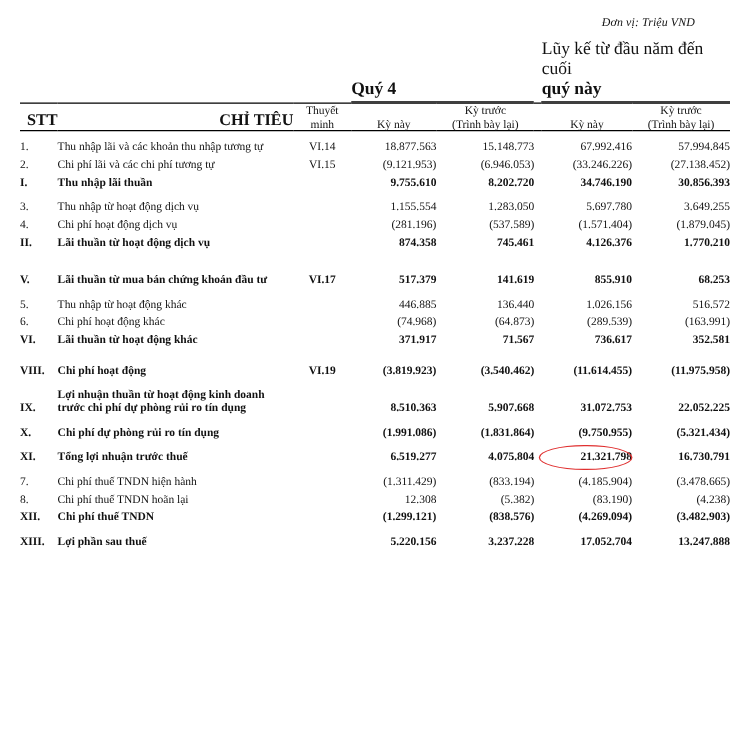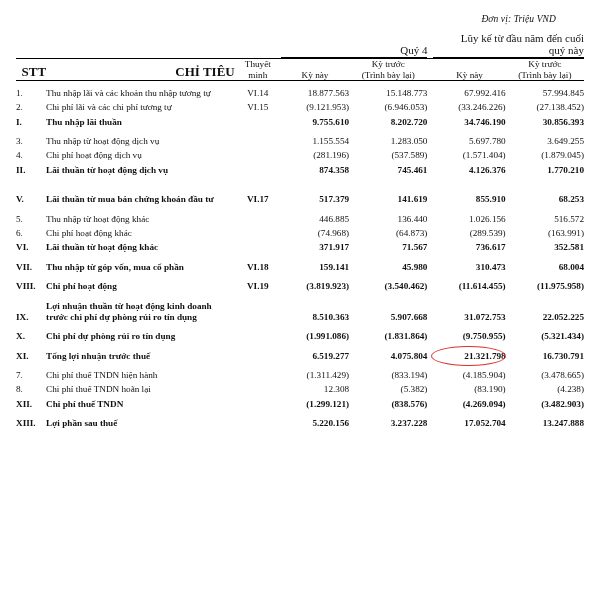--- a/index.html
+++ b/index.html
@@ -43,27 +43,28 @@
   col.c-label    { width: 188px; }
   col.c-note     { width: 46px; }
   col.c-q4a      { width: 68px; }
   col.c-q4b      { width: 78px; }
   col.c-gap      { width: 6px; }
   col.c-yta      { width: 72px; }
   col.c-ytb      { width: 78px; }
 
   
   .hdr-group {
-    text-align: right;
-    font-size: 11px;
+    text-align: left;
+    font-size: 14px;
     padding-bottom: 2px;
   }
   .hdr-group .line {
     border-bottom: 1px solid #000;
     padding-bottom: 1px;
+    font-weight: bold;
   }
   .hdr-sub {
     text-align: center;
     font-size: 9.2px;
     padding-bottom: 3px;
     line-height: 1.15;
   }
   .hdr-left {
     font-size: 13px;
     font-weight: bold;
@@ -280,30 +281,20 @@
           <td class="note"></td>
           <td class="num">371.917</td>
           <td class="num">71.567</td>
           <td></td>
           <td class="num">736.617</td>
           <td class="num">352.581</td>
         </tr>
         <tr class="spacer-row">
           <td colspan="8"></td>
         </tr>
-        <tr class="data bold">
-          <td class="stt">VII.</td>
-          <td class="label">Thu nhập từ góp vốn, mua cổ phần</td>
-          <td class="note">VI.18</td>
-          <td class="num">159.141</td>
-          <td class="num">45.980</td>
-          <td></td>
-          <td class="num">310.473</td>
-          <td class="num">68.004</td>
-        </tr>
         <tr class="spacer-row">
           <td colspan="8"></td>
         </tr>
         <tr class="data bold">
           <td class="stt">VIII.</td>
           <td class="label">Chi phí hoạt động</td>
           <td class="note">VI.19</td>
           <td class="num">(3.819.923)</td>
           <td class="num">(3.540.462)</td>
           <td></td>

